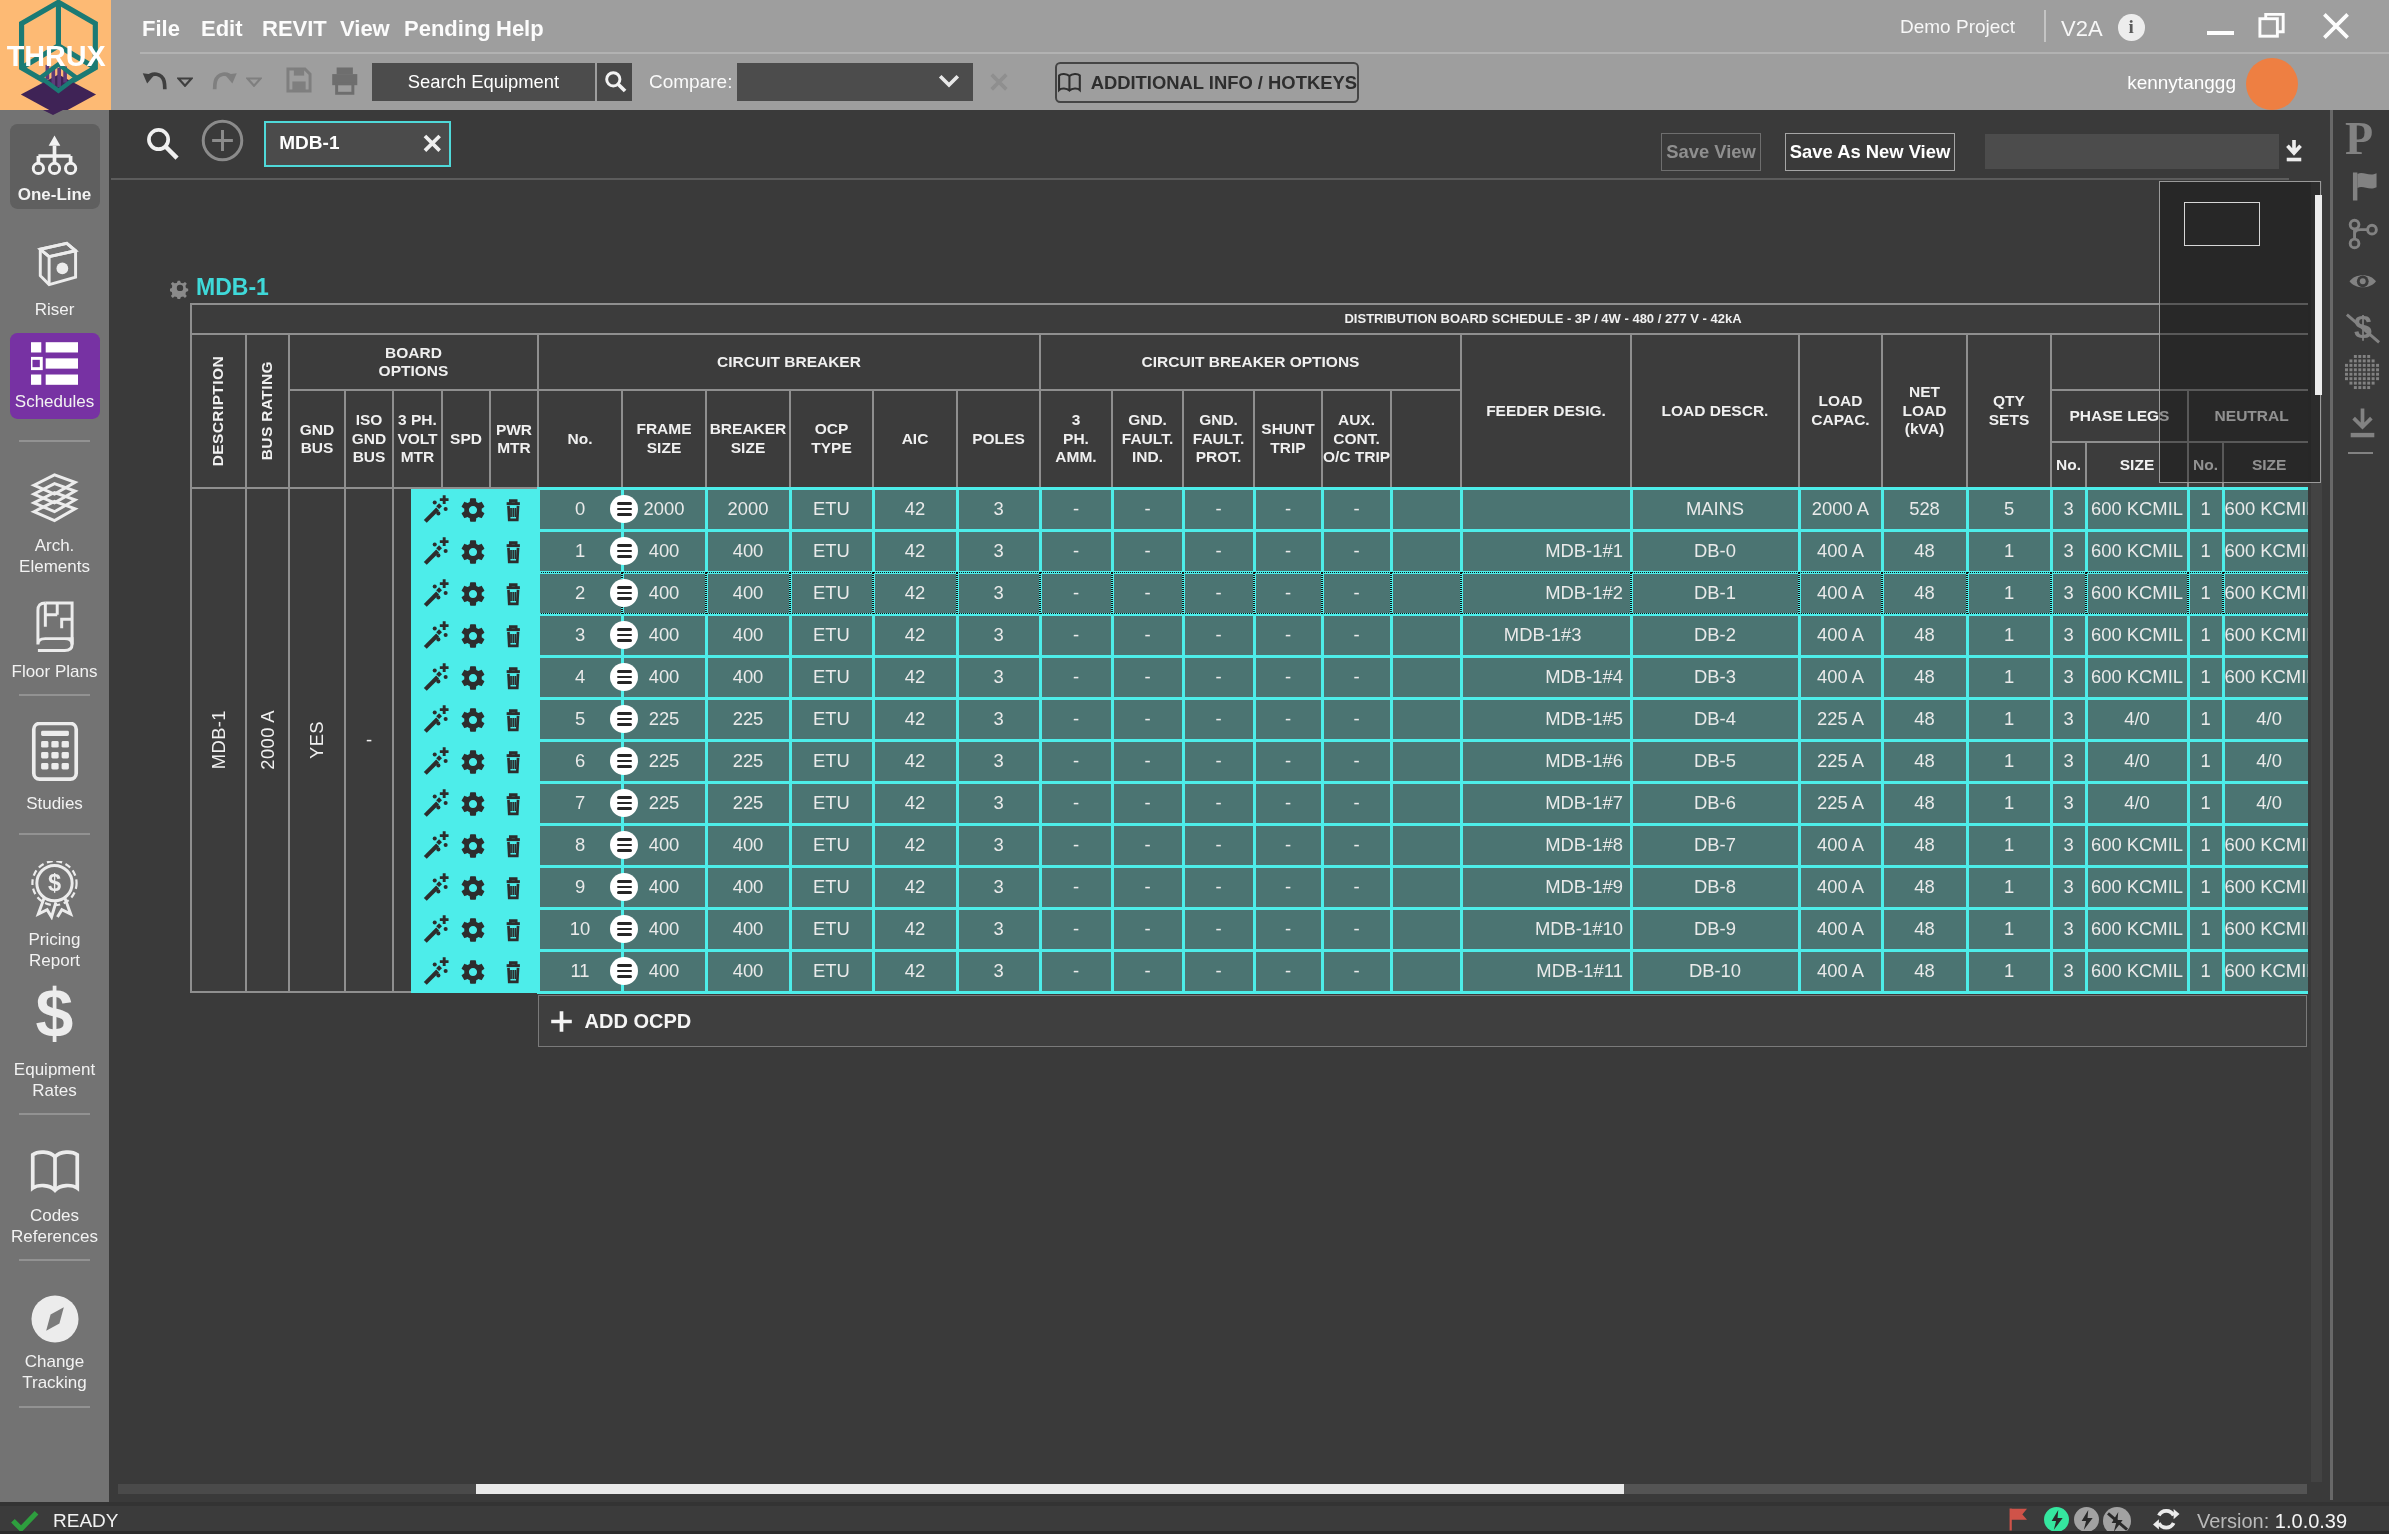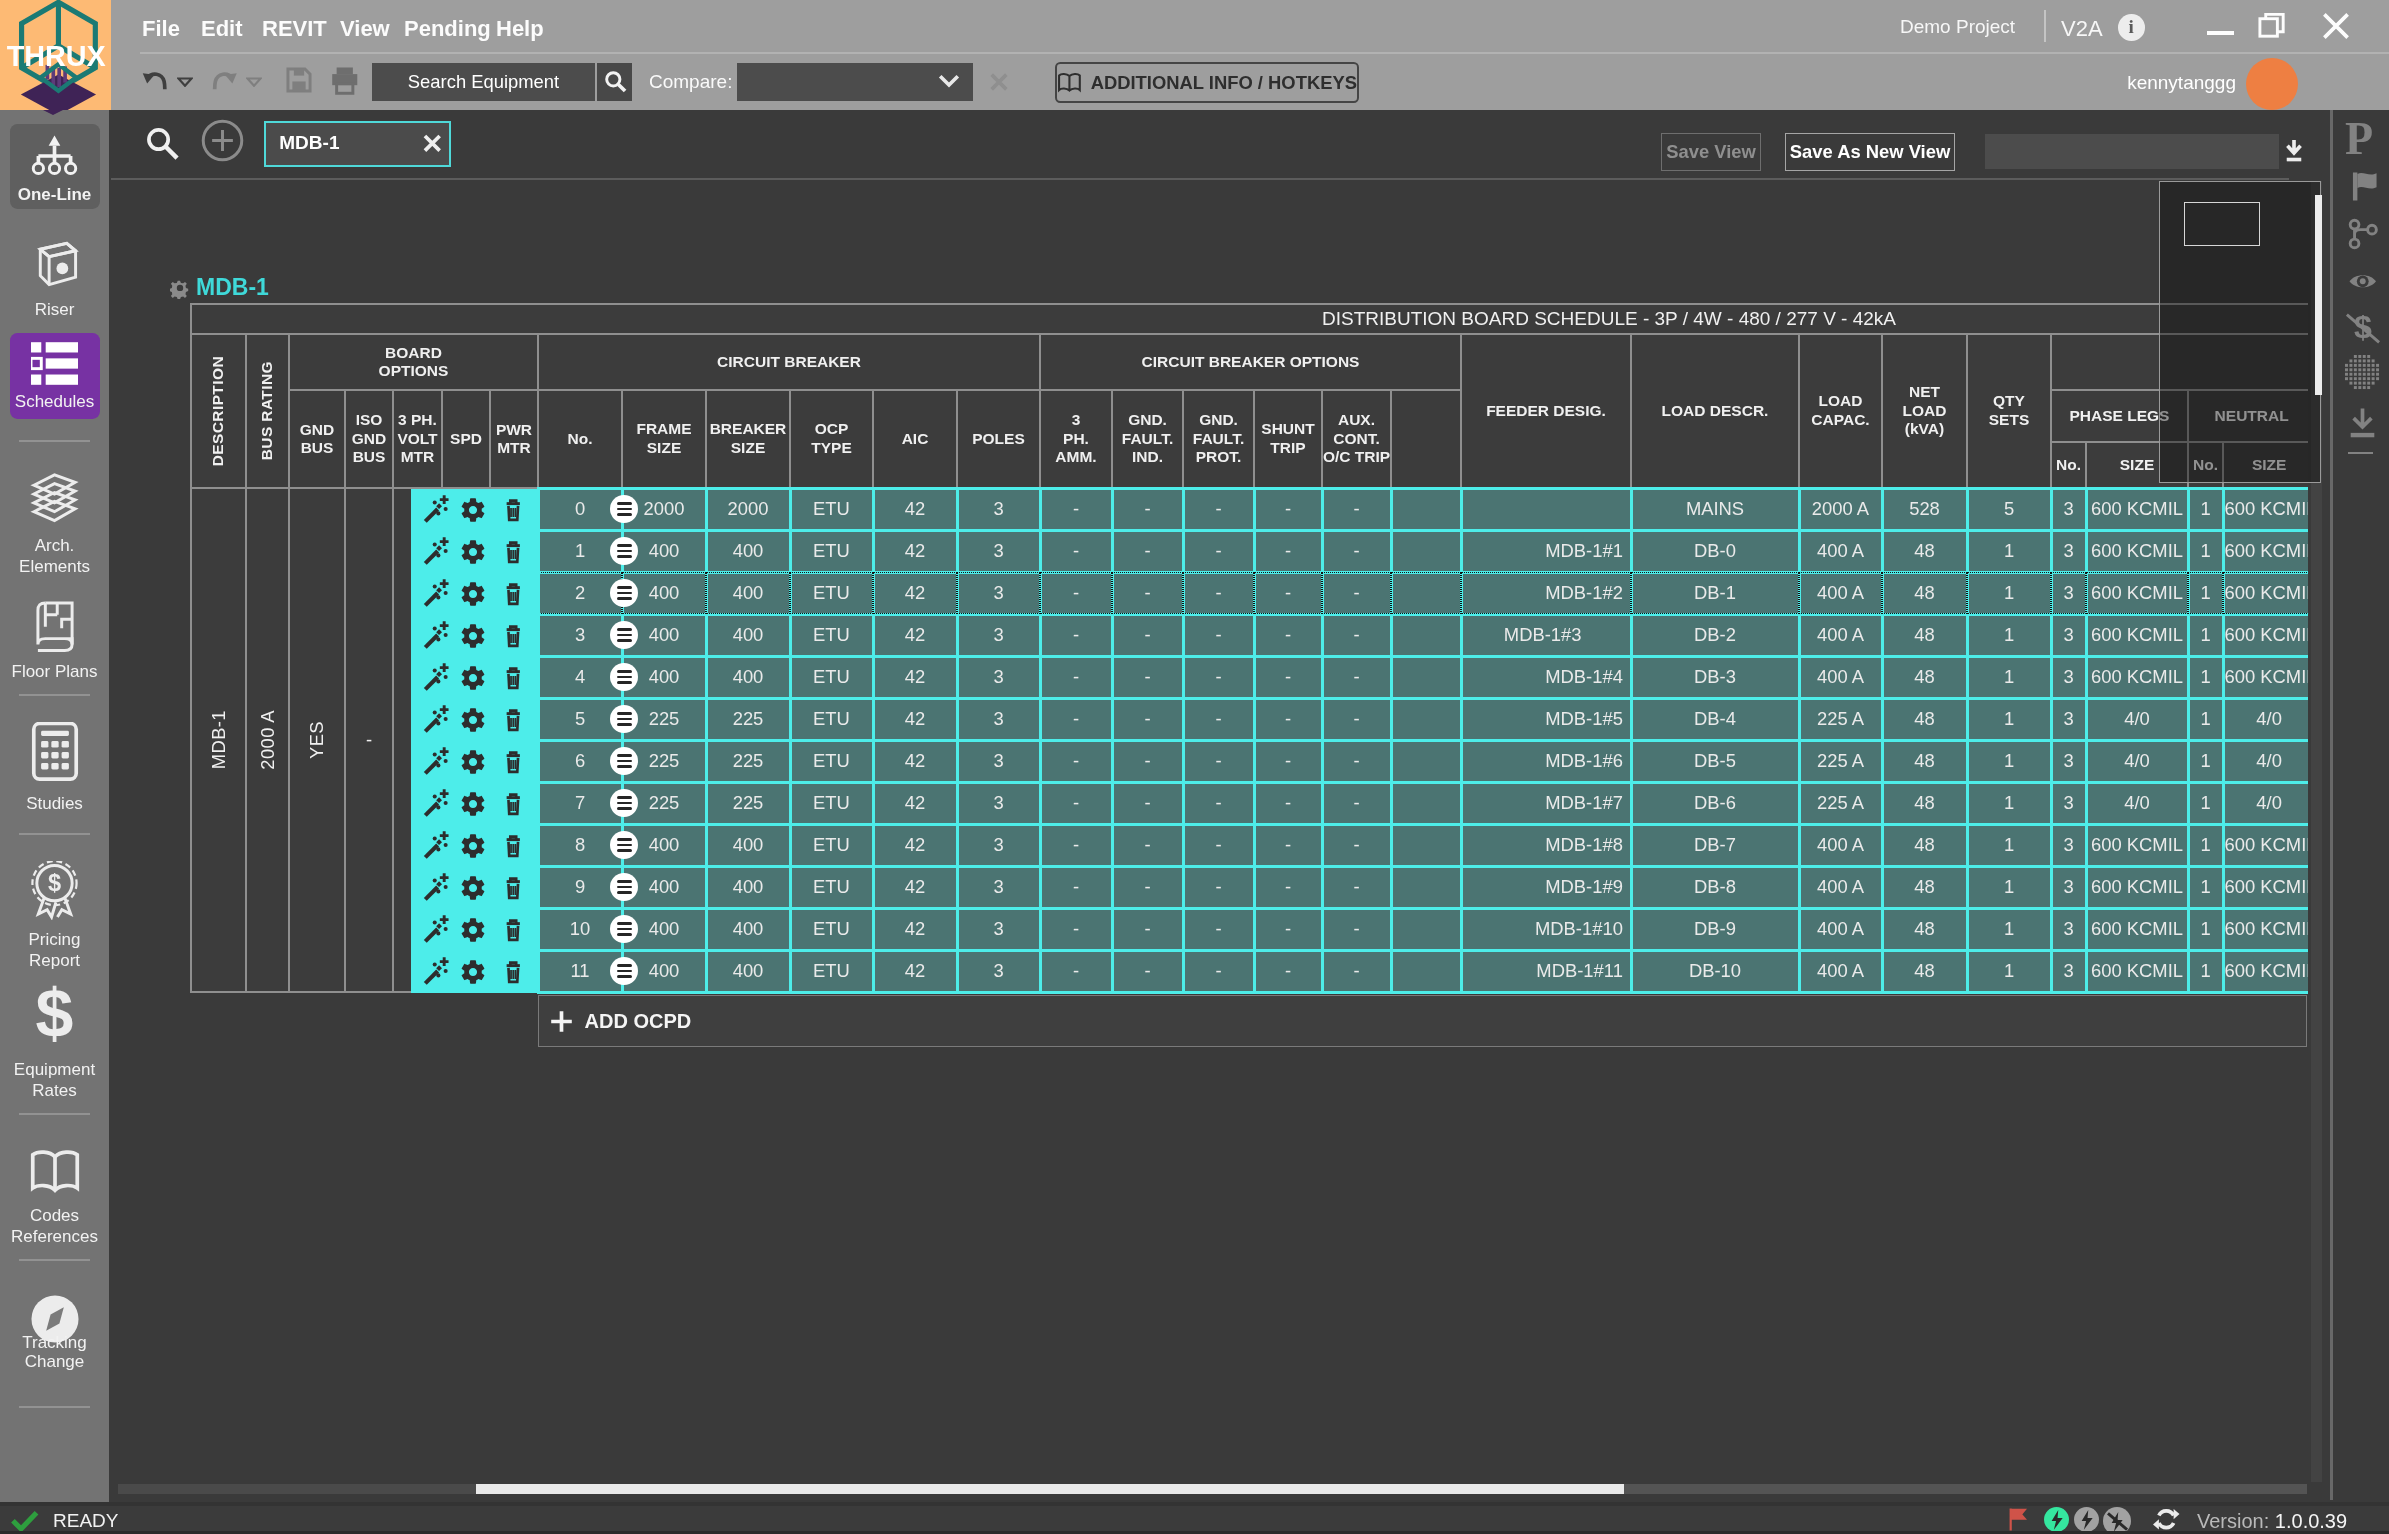--- a/index.html
+++ b/index.html
@@ -208,21 +208,21 @@
       <path d="M35 12 V57" stroke="#ececec" stroke-width="5"></path>
     </svg>
 <div class="abs lbl" style="top:1096px">Codes</div>
 <div class="abs lbl" style="top:1117px">References</div>
 <div class="abs sep" style="top:1149px"></div>
 <svg class="abs" style="left:29.5px;top:1184px" width="50" height="50" viewBox="0 0 68 68">
       <circle cx="34" cy="34" r="32" fill="#ececec"></circle>
       <path d="M46 18 L28 28 L22 50 L40 40 Z" fill="#7b7b7b"></path>
     </svg>
 <div class="abs lbl" style="top:1242px">Change</div>
-<div class="abs lbl" style="top:1223px">Tracking</div>
+<div class="abs lbl" style="top:1263px">Tracking</div>
 <div class="abs sep" style="top:1296px"></div>
 </div>
 <div id="logotip" class="abs"></div>
 <svg class="abs" style="left:143px;top:124px" width="40" height="40" viewBox="0 0 54 54">
     <circle cx="21" cy="21" r="13" fill="none" stroke="#f0f0f0" stroke-width="5"></circle>
     <line x1="31" y1="31" x2="46" y2="46" stroke="#f0f0f0" stroke-width="6"></line>
   </svg>
 <svg class="abs" style="left:201px;top:119px" width="43" height="43" viewBox="0 0 58 58">
     <circle cx="29" cy="29" r="26" fill="none" stroke="#8b8b8b" stroke-width="4"></circle>
     <path d="M29 15 V43 M15 29 H43" stroke="#8b8b8b" stroke-width="4"></path>
@@ -277,21 +277,21 @@
         <col style="width:85px">
         <col style="width:84px">
         <col style="width:35px">
         <col style="width:102px">
         <col style="width:35px">
         <col style="width:92px">
       </colgroup>
       <tbody>
         <tr style="height:30px">
           <td class="h" colspan="28" style="position:relative">
-            <div style="position:absolute;left:1417px;top:50%;transform:translate(-50%,-50%);font-size:19px;font-weight:normal;white-space:nowrap">DISTRIBUTION BOARD SCHEDULE - 3P / 4W - 480 / 277 V - 42kA</div>
+            <div style="position:absolute;left:1351px;top:50%;transform:translate(-50%,-50%);font-size:13px;font-weight:bold;white-space:nowrap">DISTRIBUTION BOARD SCHEDULE - 3P / 4W - 480 / 277 V - 42kA</div>
           </td>
         </tr>
         <tr style="height:56px">
           <td class="h" rowspan="3">
             <div class="vt">DESCRIPTION</div>
           </td>
           <td class="h" rowspan="3">
             <div class="vt">BUS RATING</div>
           </td>
           <td class="h" colspan="5">BOARD<br>OPTIONS</td>

